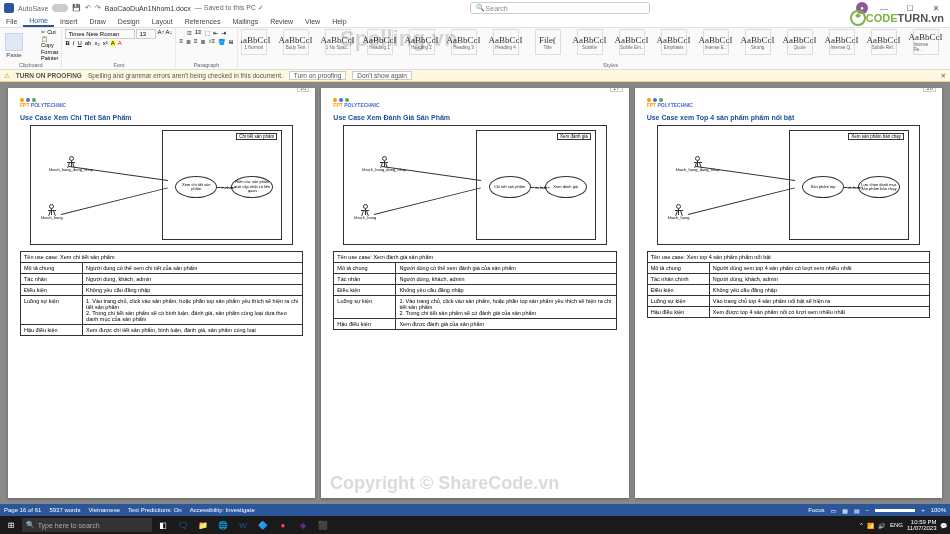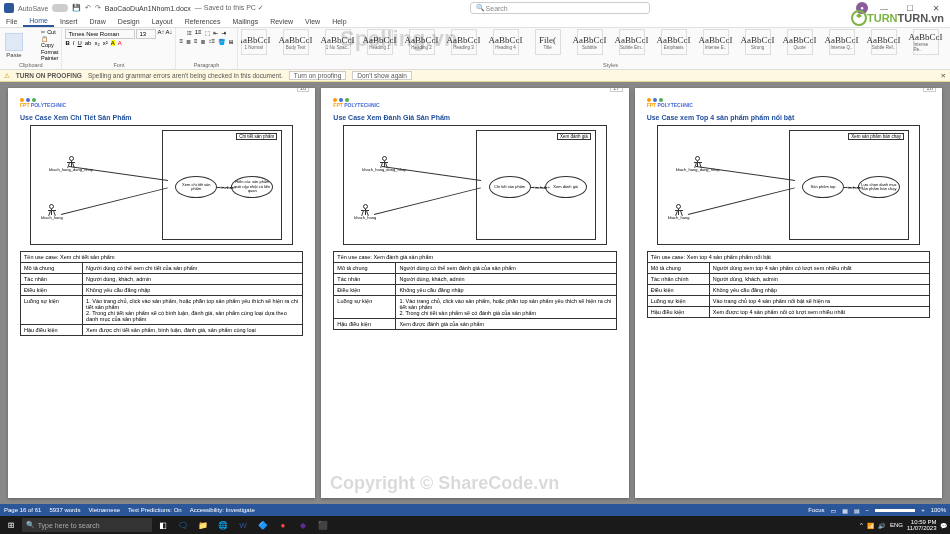--- a/index.html
+++ b/index.html
@@ -64,21 +64,21 @@
 .sharecode .s2{color:#555}
 </style>
 </head>
 <body>
 
 <div class="sharecode">
   <svg width="16" height="16" viewBox="0 0 16 16">
       <circle cx="8" cy="8" r="7" fill="none" stroke="#7cb342" stroke-width="2"></circle>
       <path d="M8 3 L11 6 L8 8 L5 6 Z" fill="#7cb342"></path>
     </svg>
-  <span class="s1">TURN</span>
+  <span class="s1">CODE</span>
     <span class="s2">TURN.vn</span>
 </div>
 <div class="watermark" style="top:26px;left:340px">Spelling.vn</div>
 <div class="watermark" style="bottom:40px;left:330px;font-size:18px">Copyright © ShareCode.vn</div>
 
 <div class="titlebar">
   <div class="left">
     <div class="wicon"></div>
     <span>AutoSave</span>
     <span style="width:16px;height:8px;background:#ccc;border-radius:4px;display:inline-block"></span>

